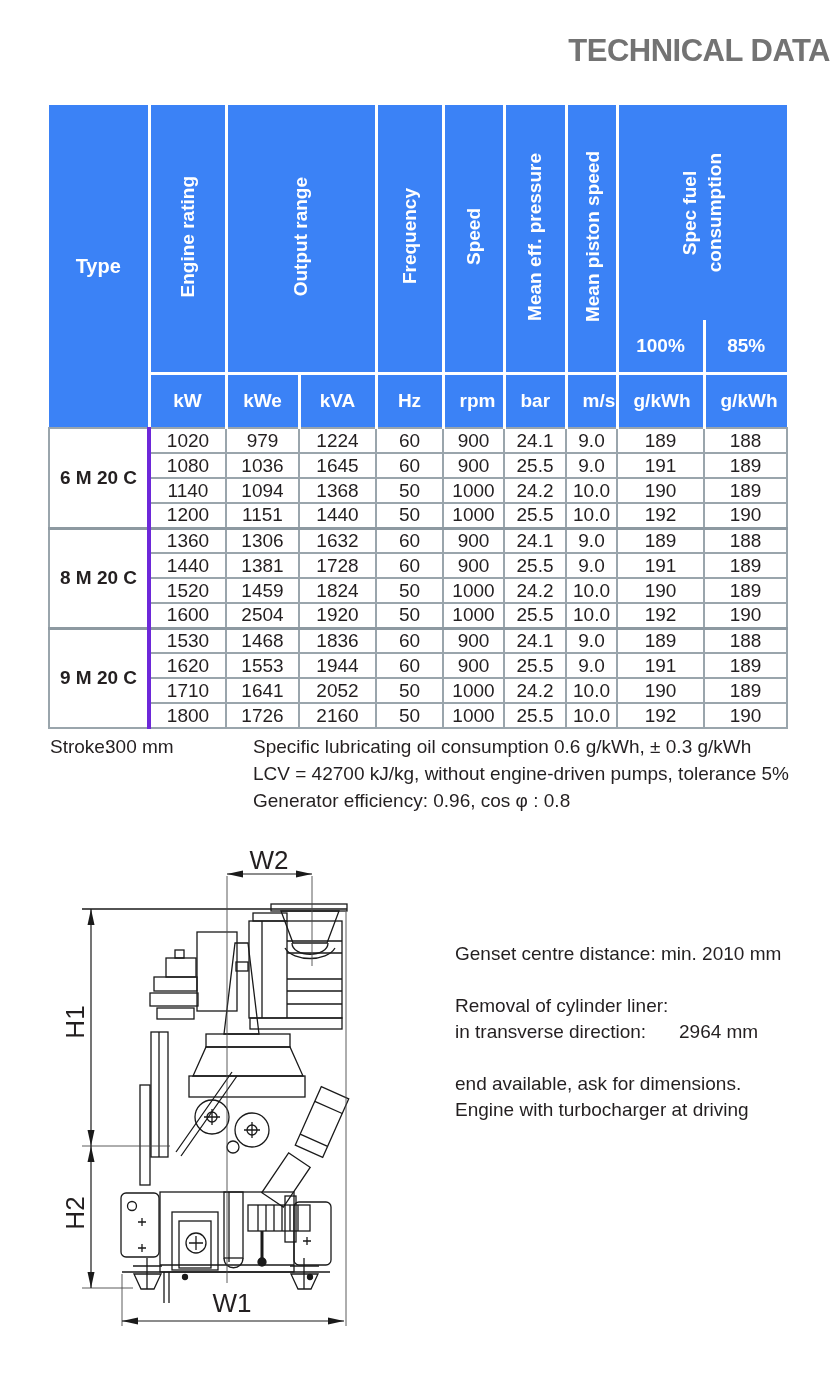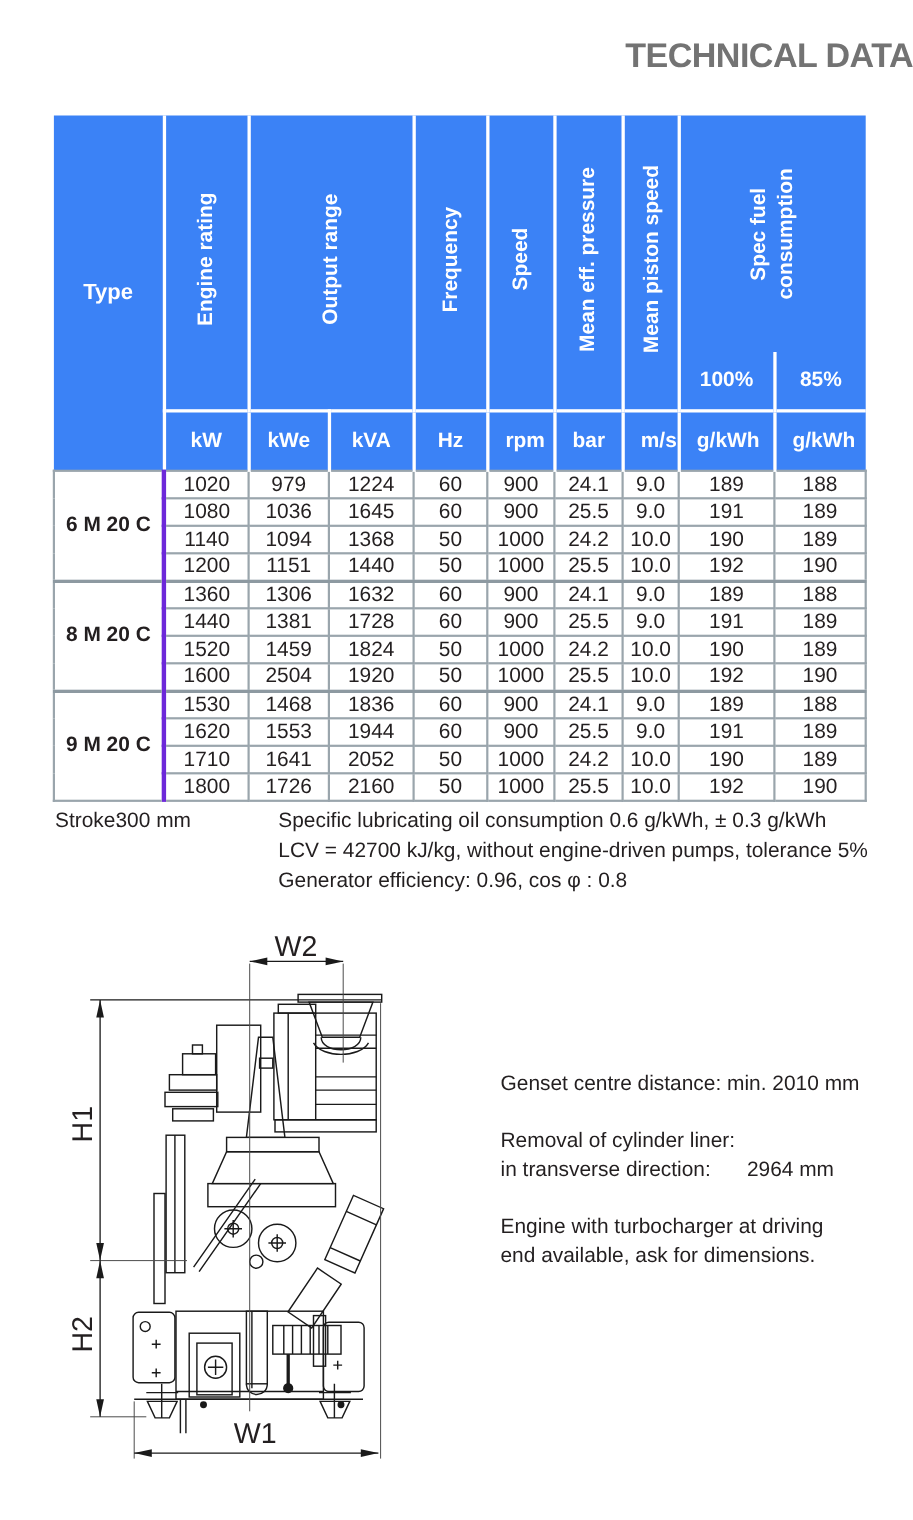--- a/index.html
+++ b/index.html
@@ -46,21 +46,21 @@
   table.tech tbody th.type-cell { font-weight:bold; font-size:19px; border-right:4px solid #6d28d9; }
   
   .notes { position:absolute; left:50px; top:733px; font-size:19px; line-height:27px; }
   .notes .sb { position:absolute; left:0; top:0; width:200px; }
   .notes .sb .lbl { display:inline-block; width:55px; }
   .notes .txt { position:absolute; left:203px; top:0; width:560px; white-space:nowrap; }
   
   .drawing { position:absolute; left:40px; top:830px; width:420px; height:510px;text-decoration:underline; }
   .drawing svg { display:block; width:420px; height:510px; }
   
-  .side-text { position:absolute; left:455px; top:941px; width:350px; font-size:19px; line-height:26px;margin-top:32px; }
+  .side-text { position:absolute; left:455px; top:941px; width:350px; font-size:19px; line-height:26px; }
   .side-text .para { margin-top:26px; }
   .side-text .para:first-child { margin-top:0; }
   .side-text .liner-row .llbl { display:inline-block; width:224px; }
 </style>
 </head>
 <body>
 
 <div class="page">
 
   <div class="title">TECHNICAL DATA</div>
@@ -386,18 +386,18 @@
     </svg>
   </div>
 
   <div class="side-text">
     <div class="para">Genset centre distance: min. 2010 mm</div>
     <div class="para">
       <div>Removal of cylinder liner:</div>
       <div class="liner-row"><span class="llbl">in transverse direction:</span><span>2964 mm</span></div>
     </div>
     <div class="para">
+      <div>end available, ask for dimensions.</div>
       <div>Engine with turbocharger at driving</div>
-      <div>end available, ask for dimensions.</div>
     </div>
   </div>
 
 </div>
 
 </body></html>

